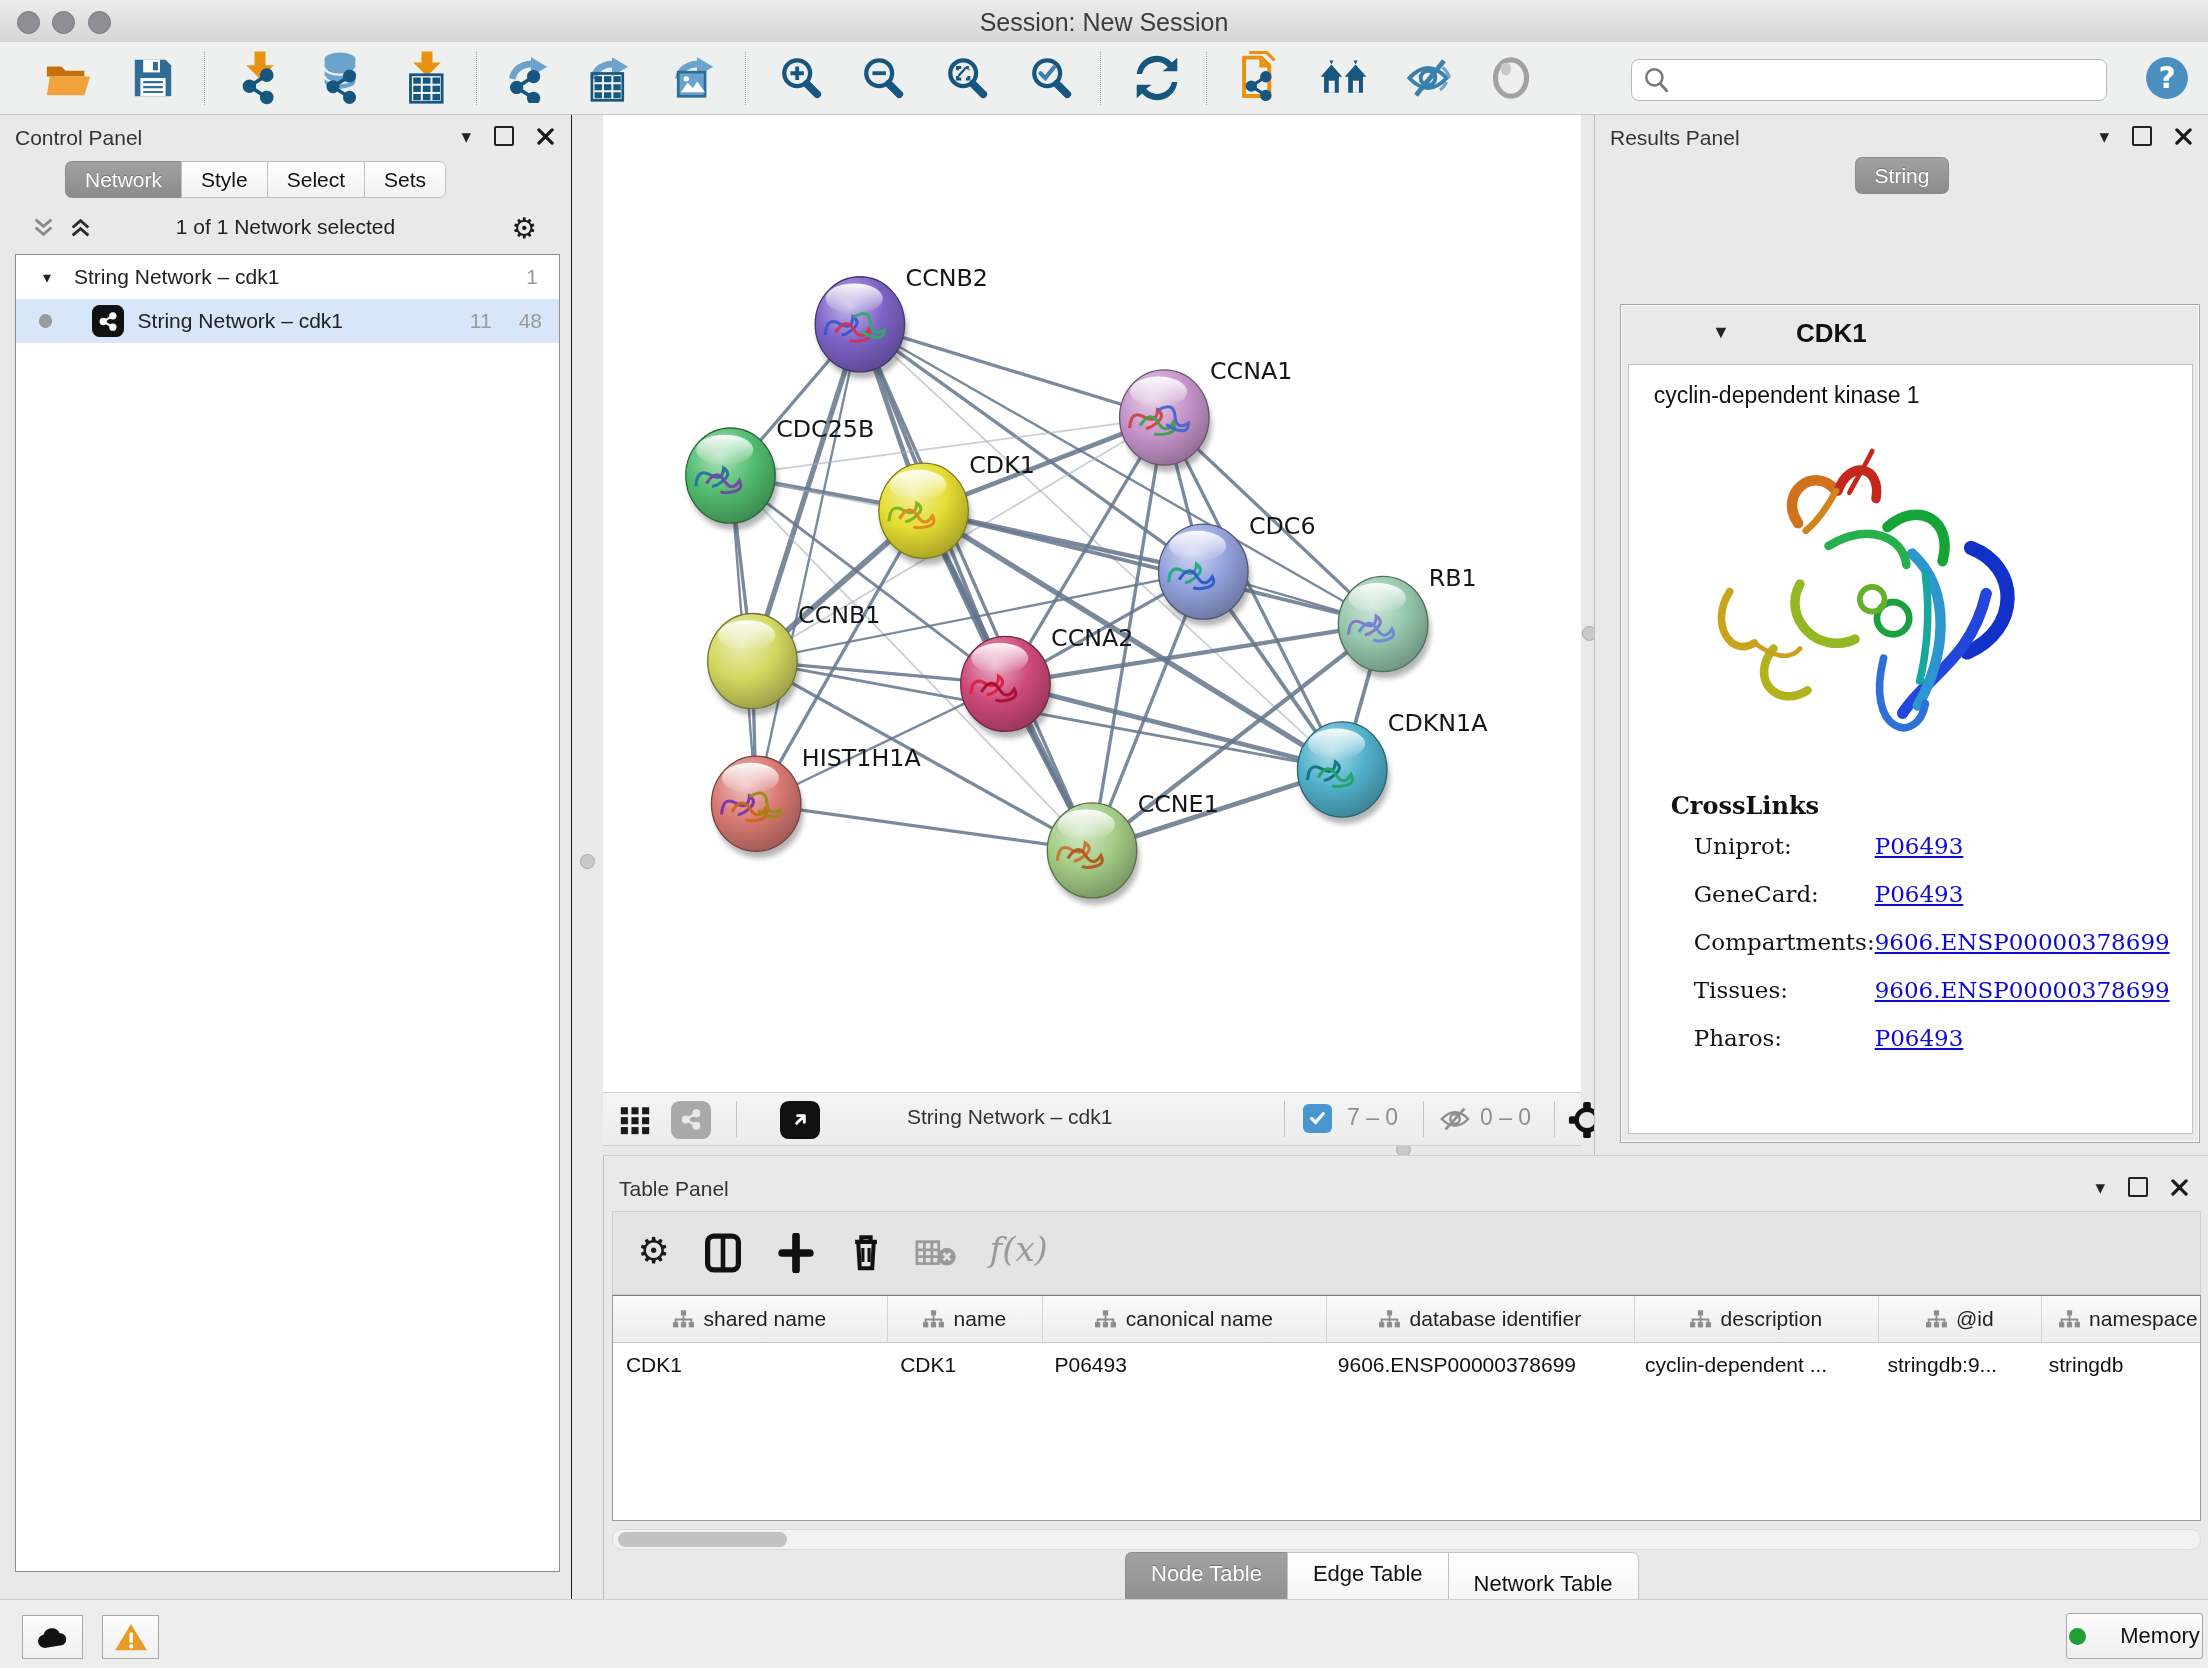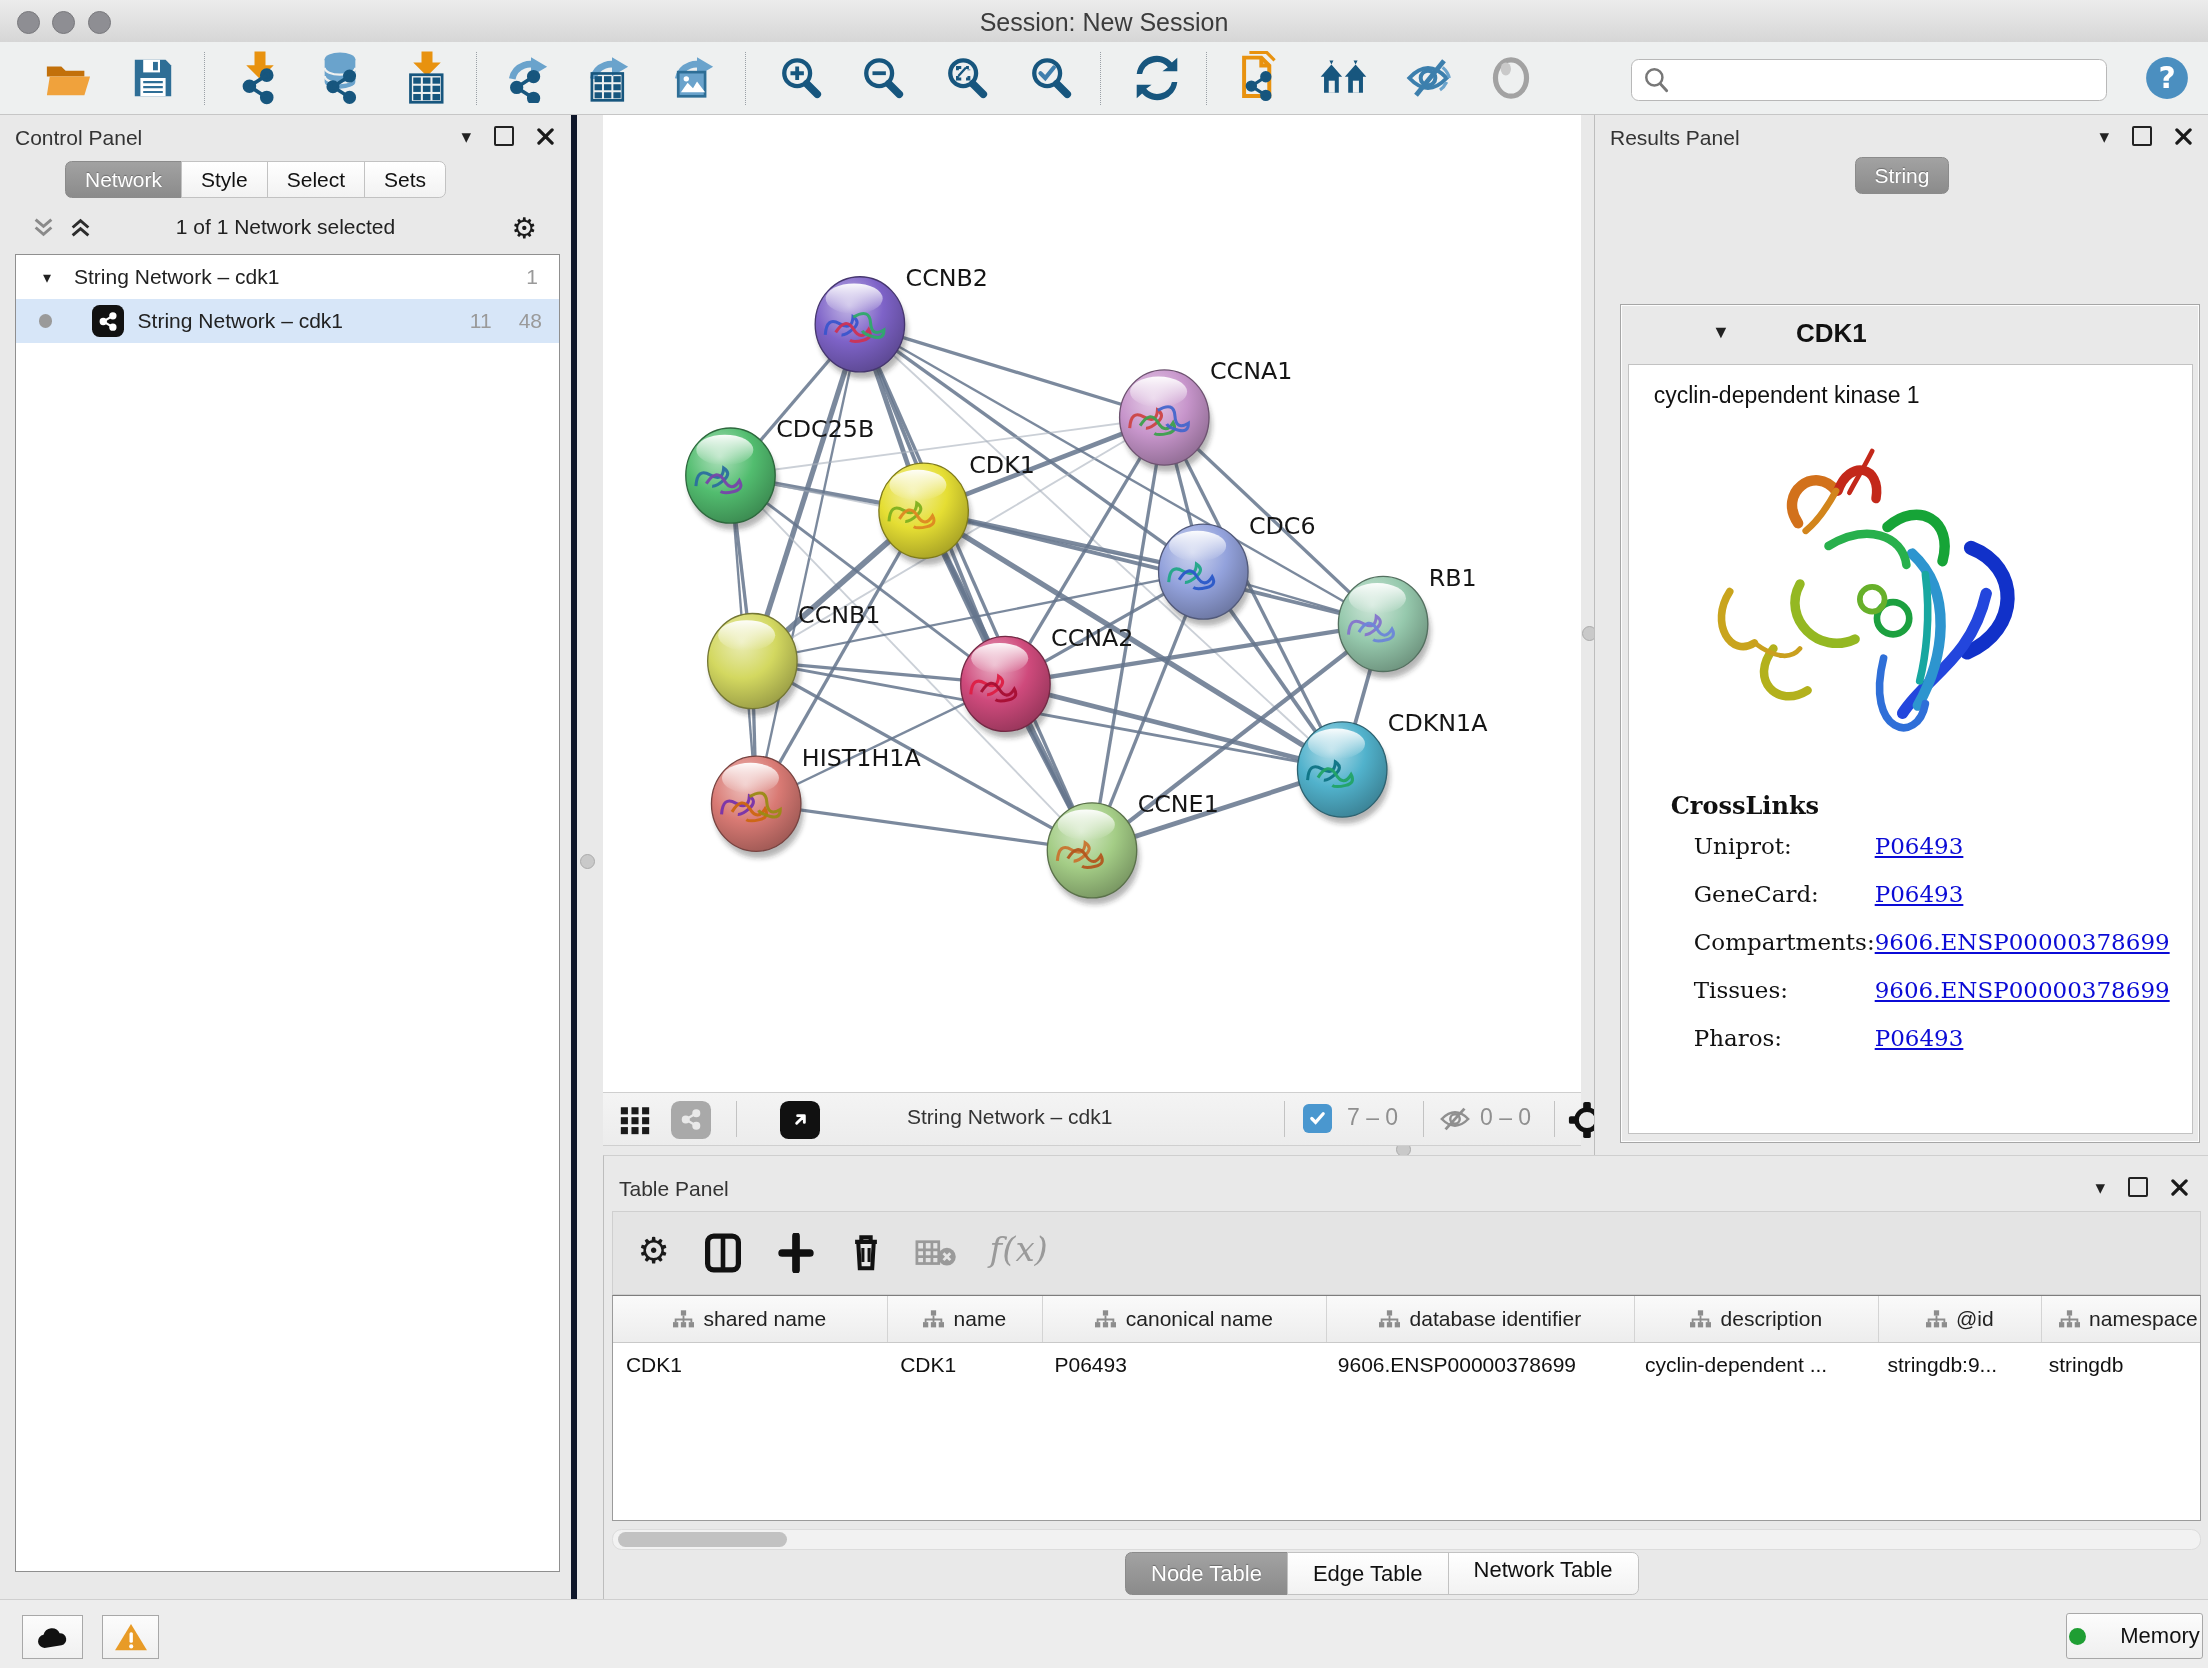--- a/index.html
+++ b/index.html
@@ -322,21 +322,21 @@
       <div class="tb-btn" style="left: 2140px;">
         <span>
           <svg width="44" height="44" viewBox="0 0 40 40">
             <circle cx="20" cy="20" r="19" fill="#4b8fc0"></circle>
             <text x="20" y="29" text-anchor="middle" font-size="27" font-weight="bold" fill="#fff">?</text>
           </svg>
         </span>
       </div>
     </div>
 
-  <div class="abs" style="left:0;top:115px;width:571px;height:1484px;background:#e9e9e9;border-right:6px solid #0f172a;">
+  <div class="abs" style="left:0;top:115px;width:571px;height:1484px;background:#e9e9e9;border-right:1px solid #0f172a;">
     <div class="abs panel-title" style="left:15px;top:11.4px;">Control Panel</div>
     <div class="panel-icons" style="right:17px;top:11.4px;">
       <span class="p-ico">▾</span>
       <span class="sq-ico"></span>
       <span>
           <svg width="17" height="17" viewBox="0 0 18 18">
             <path d="M2 2 L16 16 M16 2 L2 16" stroke="#1a1a1a" stroke-width="3.4" stroke-linecap="round"></path>
           </svg>
         </span>
     </div>
@@ -894,21 +894,21 @@
         </div>
     </div>
 
     <div class="abs hscroll" style="left:7.6px;top:373px;width:1587px;height:19px;">
       <div class="hthumb" style="left:5.7px;width:169px;"></div>
     </div>
 
     <div class="abs seg" style="left:521px;top:396px;" id="tbl-tabs">
         <span class="tab active" style="font-size: 22px; padding: 7.6px 25px;">Node Table</span>
         <span class="tab" style="font-size: 22px; padding: 7.6px 25px;">Edge Table</span>
-        <span class="tab" style="font-size: 22px; padding: 4px 25px;">Network Table</span>
+        <span class="tab" style="font-size: 22px; padding: 18px 25px;">Network Table</span>
       </div>
   </div>
 
   <div class="abs statusbar" style="left:0;top:1599px;width:2208px;height:69px;">
     <div class="abs sb-btn" style="left:22px;top:15px;width:59px;height:42px;">
       <svg width="36" height="25" viewBox="0 0 38 26">
           <path d="M10 24 a7 7 0 0 1 -1-13.9 A9 9 0 0 1 26 8.5 a6.5 6.5 0 0 1 2 12.8 z" fill="#111"></path>
         </svg>
     </div>
     <div class="abs sb-btn" style="left:102px;top:15px;width:55px;height:42px;">

